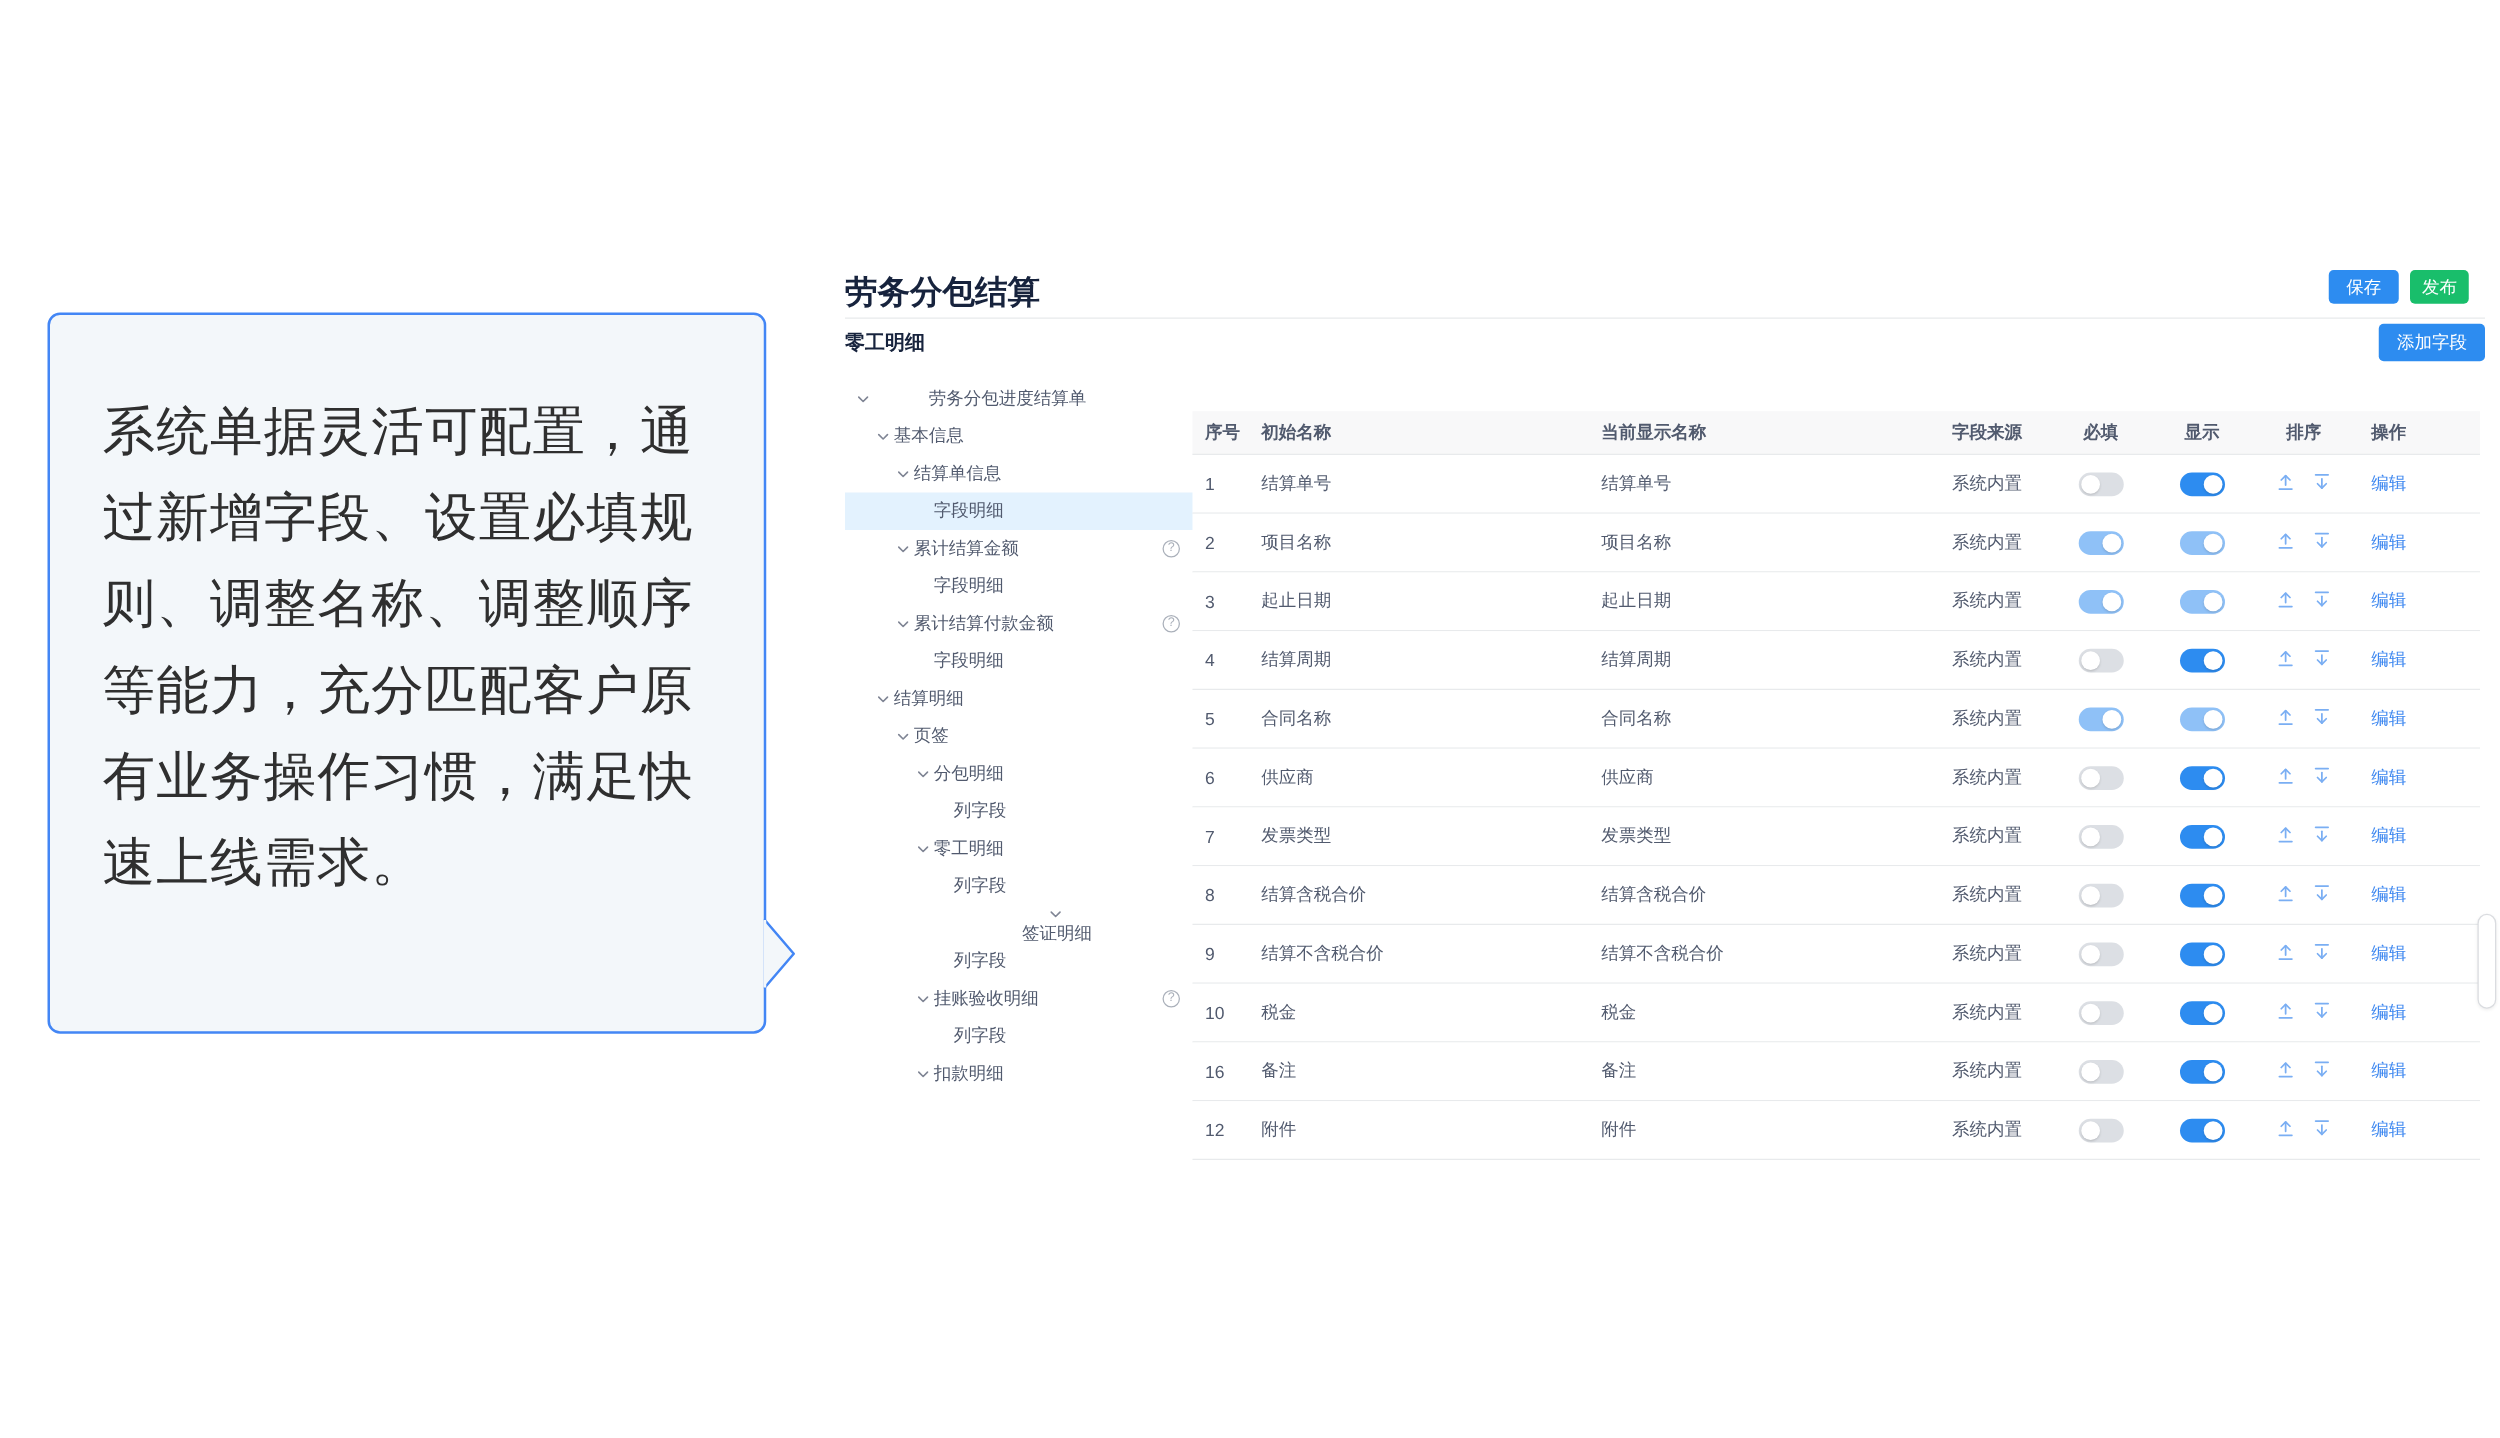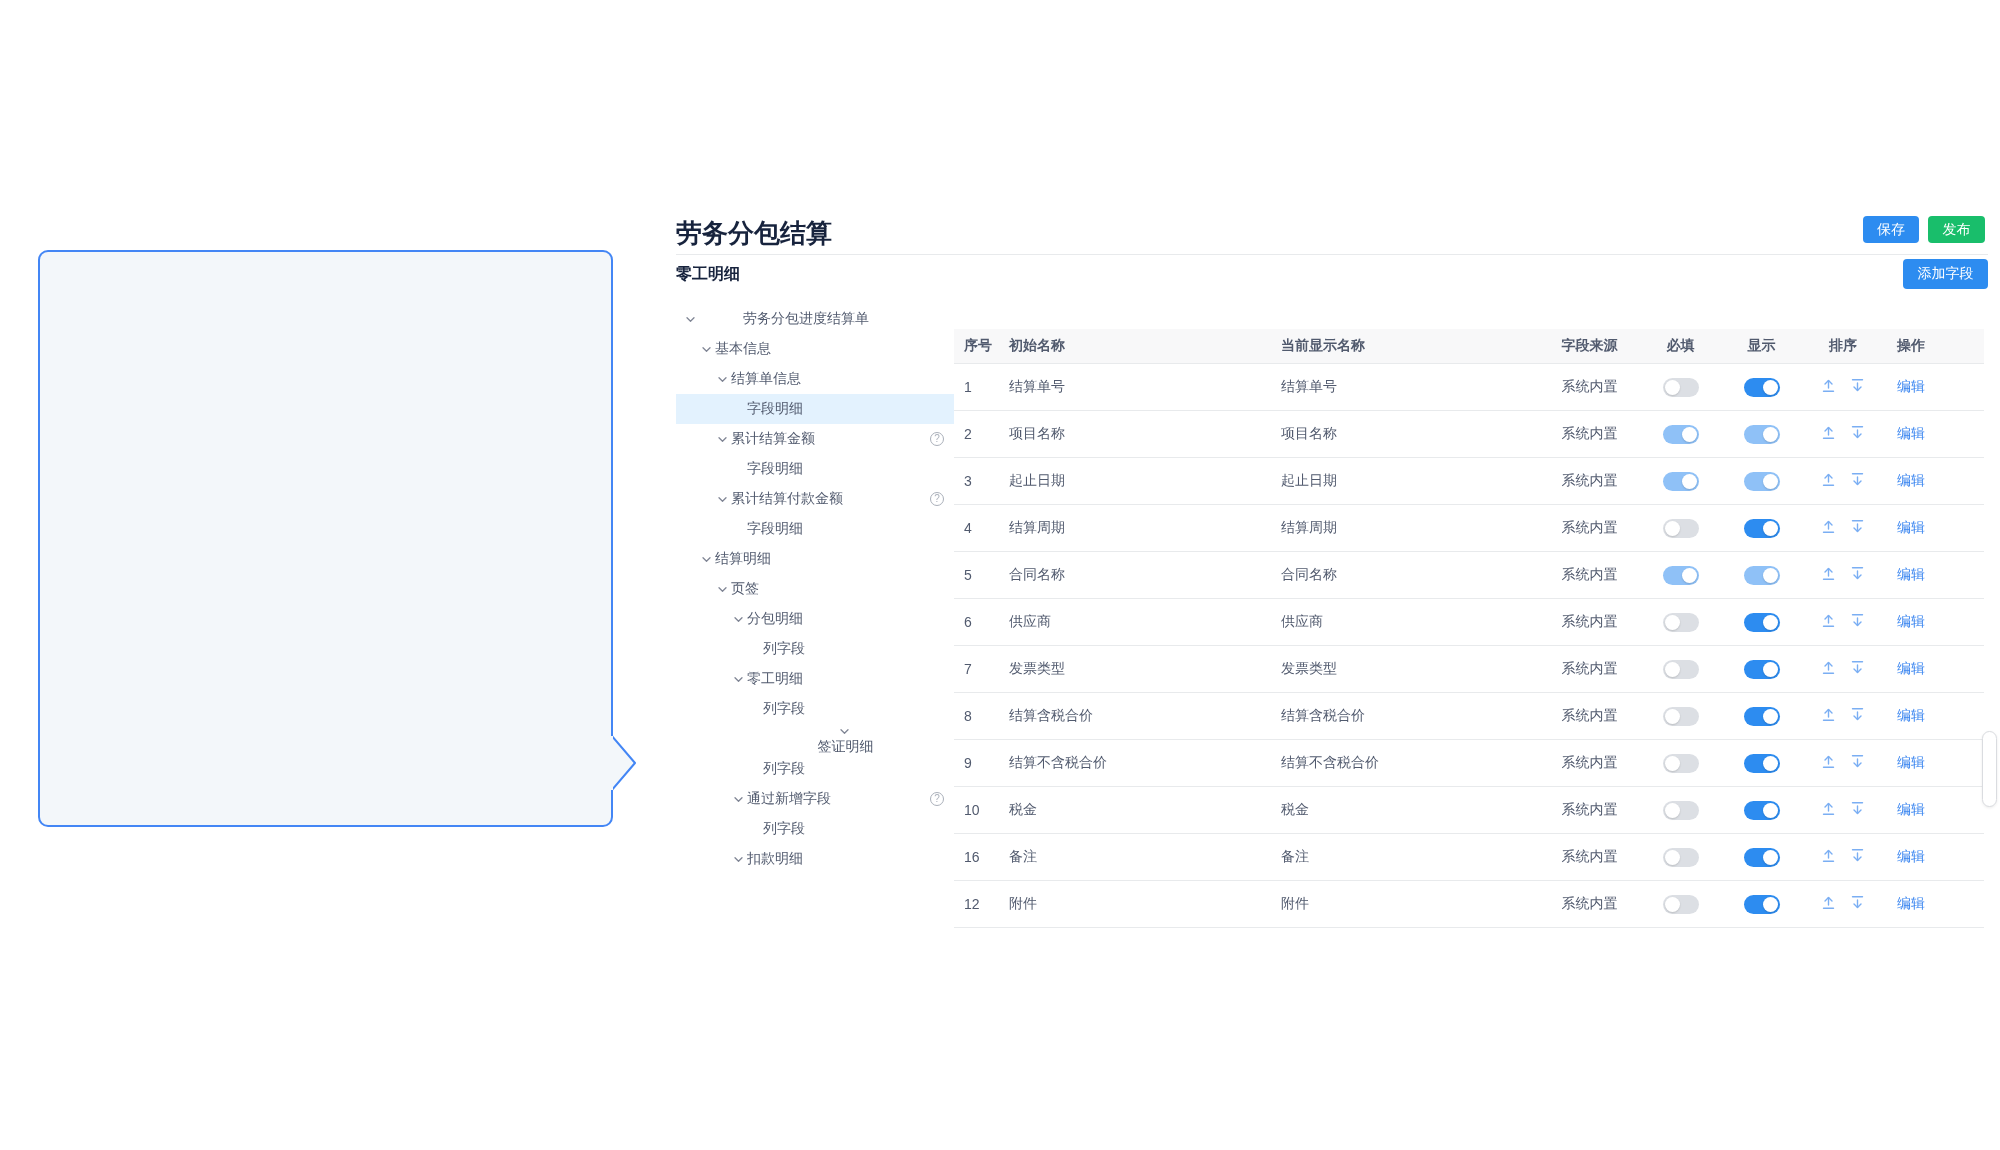--- a/index.html
+++ b/index.html
@@ -17,21 +17,21 @@
     border:2px solid var(--callout-border);border-radius:10px;}
   .callout-text{position:absolute;left:42px;top:58px;width:484px;font-size:42px;
     line-height:69px;color:#2f2f2f;letter-spacing:1px;}
   .callout-tail{position:absolute;left:571px;top:481px;width:30px;height:60px;}
 
   
   .page-title{left:676px;top:216px;font-size:26px;font-weight:700;color:var(--dark);}
   .btn{display:flex;align-items:center;justify-content:center;color:#fff;font-size:14px;
     border-radius:4px;cursor:pointer;}
   .btn-save{left:1863px;top:216px;width:56px;height:27px;background:var(--accent);}
-  .btn-publish{left:1928px;top:216px;width:57px;height:27px;background:var(--green);}
+  .btn-publish{left:1928px;top:216px;width:47px;height:27px;background:var(--green);}
   .divider{left:676px;top:254px;width:1312px;height:1px;background:var(--line);}
   .group-label{left:676px;top:264px;font-size:16px;font-weight:700;color:var(--dark);}
   .btn-add{left:1903px;top:259px;width:85px;height:30px;background:var(--accent);}
 
   
   .tree{left:676px;top:304px;width:282px;}
   .tree-item{height:30px;display:flex;align-items:center;position:relative;
     font-size:14px;color:var(--txt);cursor:pointer;}
   .tree-item.selected{background:var(--sel-bg);}
   .tree-arrow{width:14px;height:14px;display:flex;align-items:center;flex:0 0 14px;}
@@ -65,20 +65,21 @@
   .sort-icon{width:17px;height:17px;cursor:pointer;}
   .edit-link{color:#3b86f0;font-size:14px;cursor:pointer;}
 
   .scroll-thumb{left:1982px;top:731px;width:15px;height:76px;background:#fff;
     border:1px solid #dadce0;border-radius:8px;box-shadow:0 1px 3px rgba(0,0,0,.08);}
 </style>
 </head>
 <body>
 
 <div class="abs callout">
+  <div class="callout-text">系统单据灵活可配置，通过新增字段、设置必填规则、调整名称、调整顺序等能力，充分匹配客户原有业务操作习惯，满足快速上线需求。</div>
   <svg class="callout-tail" viewBox="0 0 30 60">
     <path d="M0 2 L24 30 L0 58" fill="#f3f7fa" stroke="#4386f5" stroke-width="2" stroke-linejoin="round"></path>
     <rect x="-2" y="3" width="4" height="54" fill="#f3f7fa"></rect>
   </svg>
 </div>
 
 <div class="abs page-title">劳务分包结算</div>
 <div class="abs btn btn-save">保存</div>
 <div class="abs btn btn-publish">发布</div>
 <div class="abs divider"></div>
@@ -191,21 +192,21 @@
     <div class="tree-item" style="padding-left: 73px;">
       <span class="tree-spacer"></span>
       <span>列字段</span>
     </div>
     <div class="tree-item" style="padding-left: 57px;">
       <span class="tree-arrow">
         <svg width="11" height="11" viewBox="0 0 11 11">
           <path d="M2 3.7 L5.5 7.2 L9 3.7" fill="none" stroke="#808695" stroke-width="1.3" stroke-linecap="round" stroke-linejoin="round"></path>
         </svg>
       </span>
-      <span>通过新增字段</span>
+      <span>挂账验收明细</span>
       <span class="tree-help">?</span>
     </div>
     <div class="tree-item" style="padding-left: 73px;">
       <span class="tree-spacer"></span>
       <span>列字段</span>
     </div>
     <div class="tree-item" style="padding-left: 57px;">
       <span class="tree-arrow">
         <svg width="11" height="11" viewBox="0 0 11 11">
           <path d="M2 3.7 L5.5 7.2 L9 3.7" fill="none" stroke="#808695" stroke-width="1.3" stroke-linecap="round" stroke-linejoin="round"></path>

